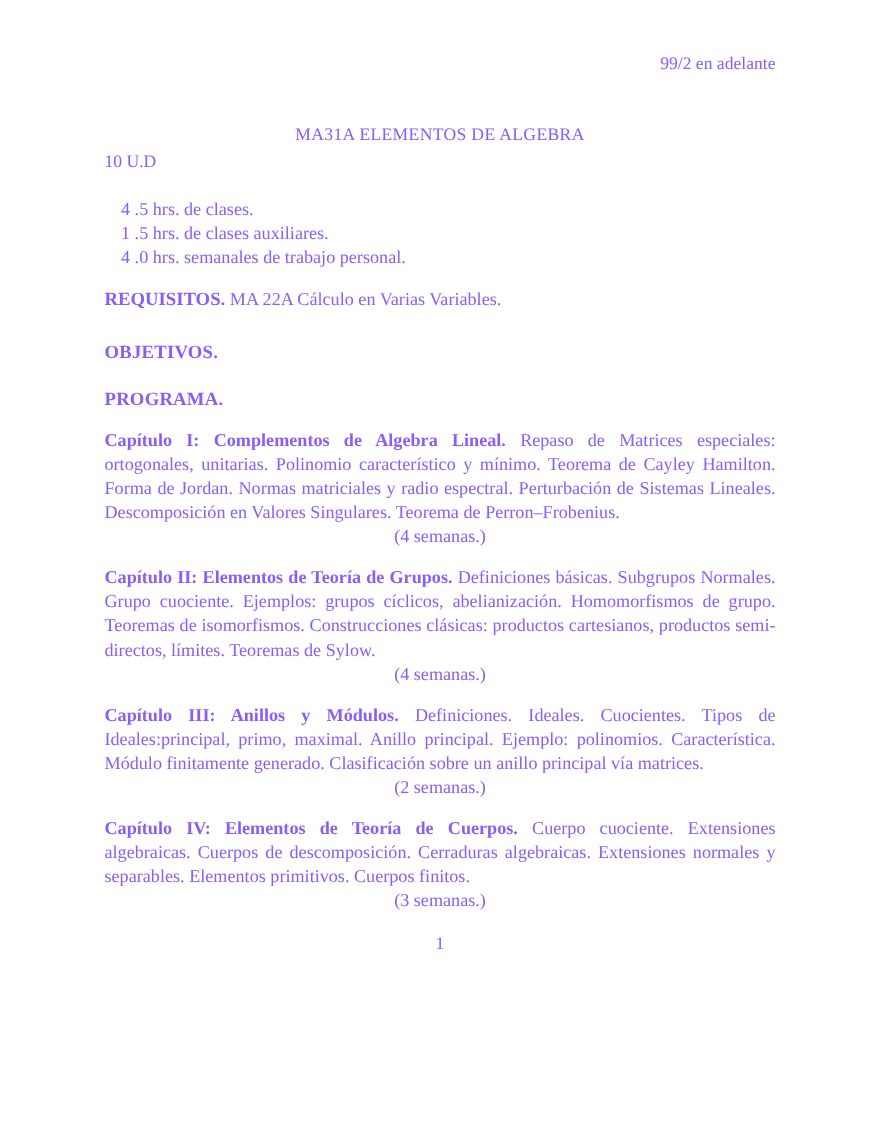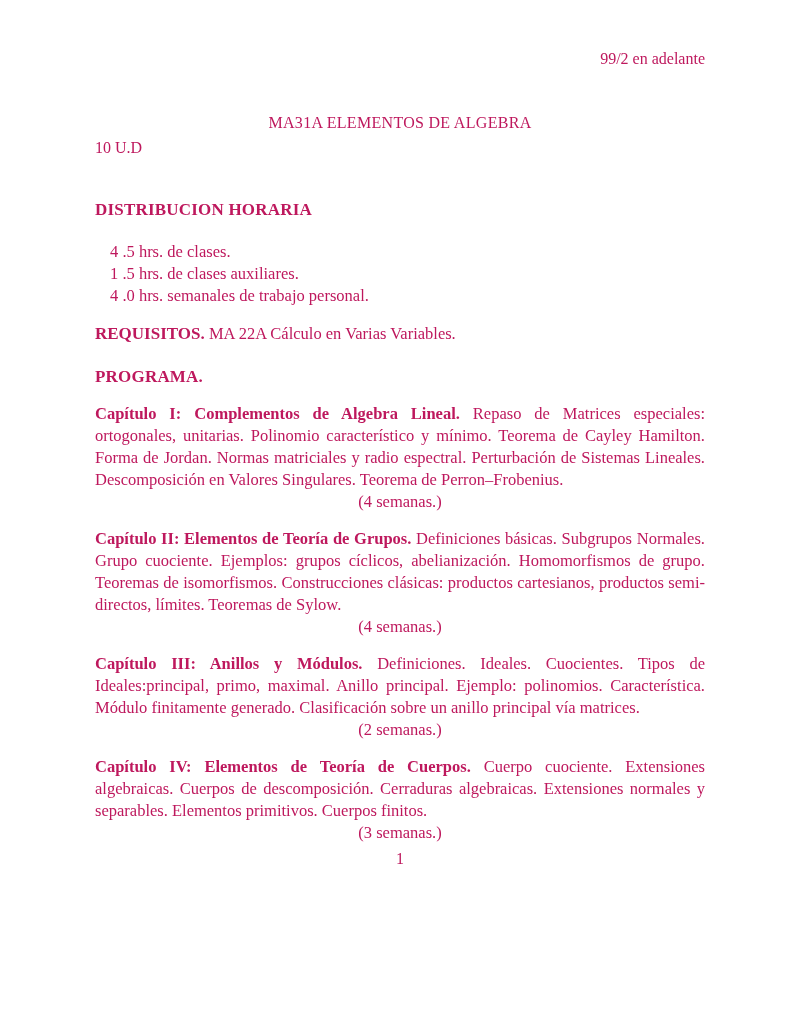--- a/index.html
+++ b/index.html
@@ -3,21 +3,21 @@
 <meta charset="utf-8">
 <style>
   * { margin: 0; padding: 0; box-sizing: border-box; }
   html, body { background: #ffffff; }
   .page {
     position: relative;
     width: 800px;
     height: 1035px;
     margin: 0 auto;
     background: #ffffff;
-    color: #be185d;
+    color: #8b5cf6;
     font-family: "Liberation Serif", "DejaVu Serif", serif;
     font-size: 16.5px;
     line-height: 22px;
     padding: 48px 95px 0 95px;
     overflow: hidden;
   }
   .top-note {
     text-align: right;
     font-size: 16px;
   }
@@ -71,33 +71,33 @@
 <body>
 
 <div class="page">
 
   <div class="top-note">99/2 en adelante</div>
 
   <div class="course-title">MA31A ELEMENTOS DE ALGEBRA</div>
 
   <div class="credits">10 U.D</div>
 
-  <div class="h-main">DISTRIBUCION HORARIA</div>
 
   <div class="hours-list">
     <div class="hours-item">4 .5 hrs. de clases.</div>
     <div class="hours-item">1 .5 hrs. de clases auxiliares.</div>
     <div class="hours-item">4 .0 hrs. semanales de trabajo personal.</div>
   </div>
 
   <p class="req-par">
     <span class="b">REQUISITOS.</span>
     <span>MA 22A Cálculo en Varias Variables.</span>
   </p>
 
+  <div class="h-main h-obj">OBJETIVOS.</div>
 
   <div class="h-main h-prog">PROGRAMA.</div>
 
   <div class="chapter">
     <p>
       <span class="b">Capítulo I: Complementos de Algebra Lineal.</span>
       <span>Repaso de Matrices especiales: ortogonales, unitarias. Polinomio característico y mínimo. Teorema de Cayley Hamilton. Forma de Jordan. Normas matriciales y radio espectral. Perturbación de Sistemas Lineales. Descomposición en Valores Singulares. Teorema de Perron–Frobenius.</span>
     </p>
     <div class="duration">(4 semanas.)</div>
   </div>

